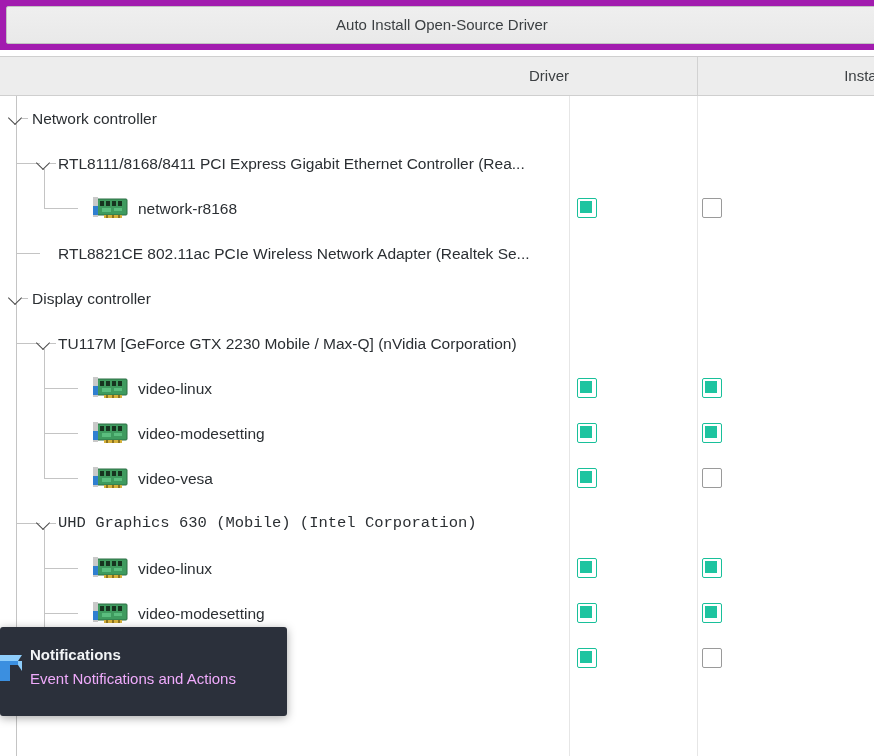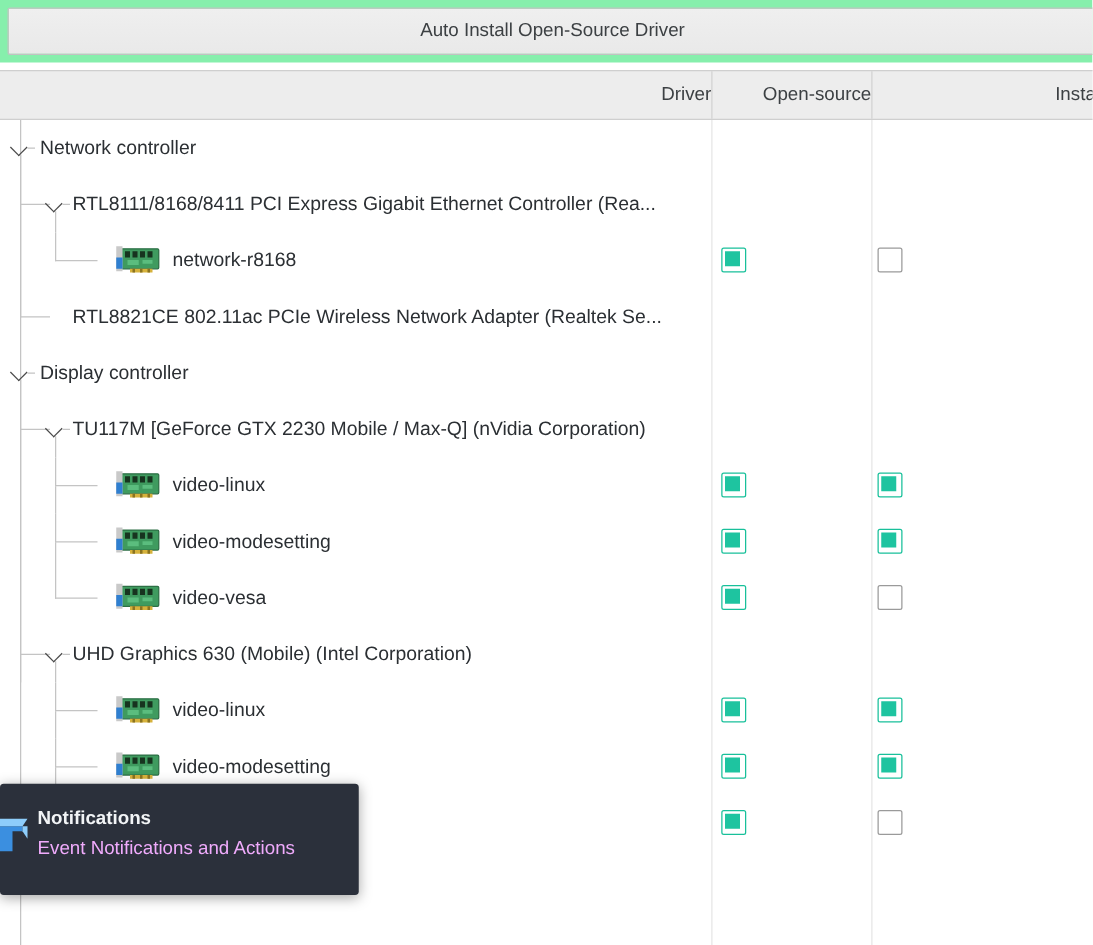--- a/index.html
+++ b/index.html
@@ -19,21 +19,21 @@
     height: 756px;
     background: #ffffff;
   }
 
   
   .toolbar {
     position: absolute;
     left: 0; top: 0;
     width: 874px;
     height: 50px;
-    background: #86efac;
+    background: #a21caf;
   }
   .auto-install-btn {
     position: absolute;
     left: 6px;
     top: 6px;
     width: 900px;            
     height: 38px;
     box-sizing: border-box;
     background: linear-gradient(#efefef, #e9e9e9);
     border: 1px solid #c2c2c2;
@@ -219,21 +219,20 @@
 <body>
 
 <div id="app">
 
   <div class="toolbar">
     <button class="auto-install-btn">Auto Install Open-Source Driver</button>
   </div>
 
   <div class="header-row">
     <div class="hcell driver">Driver</div>
-    <div class="hcell opensource">Open-source</div>
     <div class="hcell installed">Installed</div>
   </div>
 
   <div class="tree" id="tree">
       <div class="guide-v" style="left: 16px; top: 0px; height: 660px;"></div>
     <div class="col-sep s1"></div>
     <div class="col-sep s2"></div>
   <div class="row" style="top: 0px;">
         <div class="guide-v" style="left:16px;top:28px;height:17px;"></div>
         <div class="chev" style="left:8px;top:14px;"></div>
@@ -368,21 +367,21 @@
       <rect x="12" y="19" width="18" height="3" fill="#d6b23c"></rect>
       <rect x="14" y="19" width="2" height="3" fill="#8a7320"></rect>
       <rect x="20" y="19" width="2" height="3" fill="#8a7320"></rect>
       <rect x="26" y="19" width="2" height="3" fill="#8a7320"></rect>
     </svg>
         </div>
         <div class="label" style="left:138px;max-width:422px;">video-vesa</div>
         <div class="cbx on" style="left:577px;top:12px;"></div>
         <div class="cbx off" style="left:702px;top:12px;"></div>
       </div>
-      <div class="row" style="top: 405px;">
+      <div class="row" style="top: 405px; font-family: Liberation Mono, monospace;">
         <div class="guide-v" style="left:16px;top:0;height:23px;"></div>
         <div class="guide-h" style="left:16px;top:22px;width:24px;"></div>
         <div class="guide-v" style="left:16px;top:23px;height:22px;"></div>
         <div class="guide-v" style="left:44px;top:28px;height:17px;"></div>
         <div class="chev" style="left:36px;top:14px;"></div>
         <div class="guide-h" style="left:50px;top:22px;width:6px;"></div>
         <div class="label" style="left:58px;max-width:502px;">UHD Graphics 630 (Mobile) (Intel Corporation)</div>
       </div>
       <div class="row" style="top: 450px;">
         <div class="guide-v" style="left:44px;top:0;height:23px;"></div>

